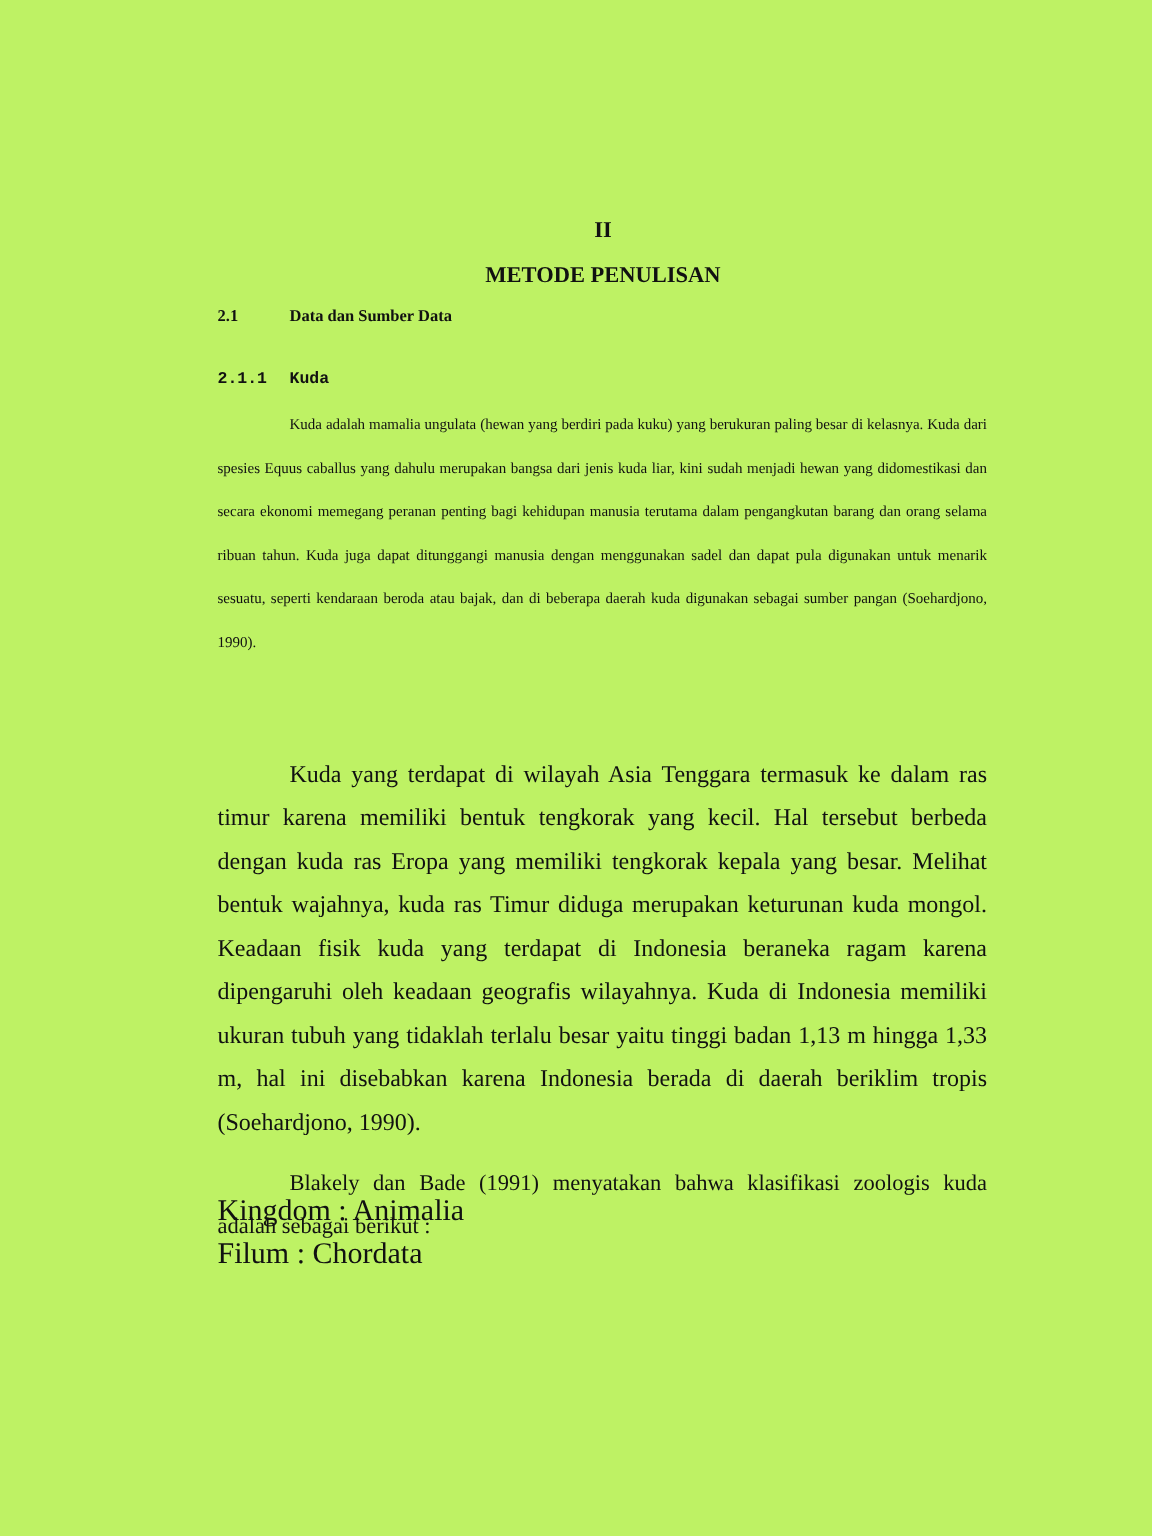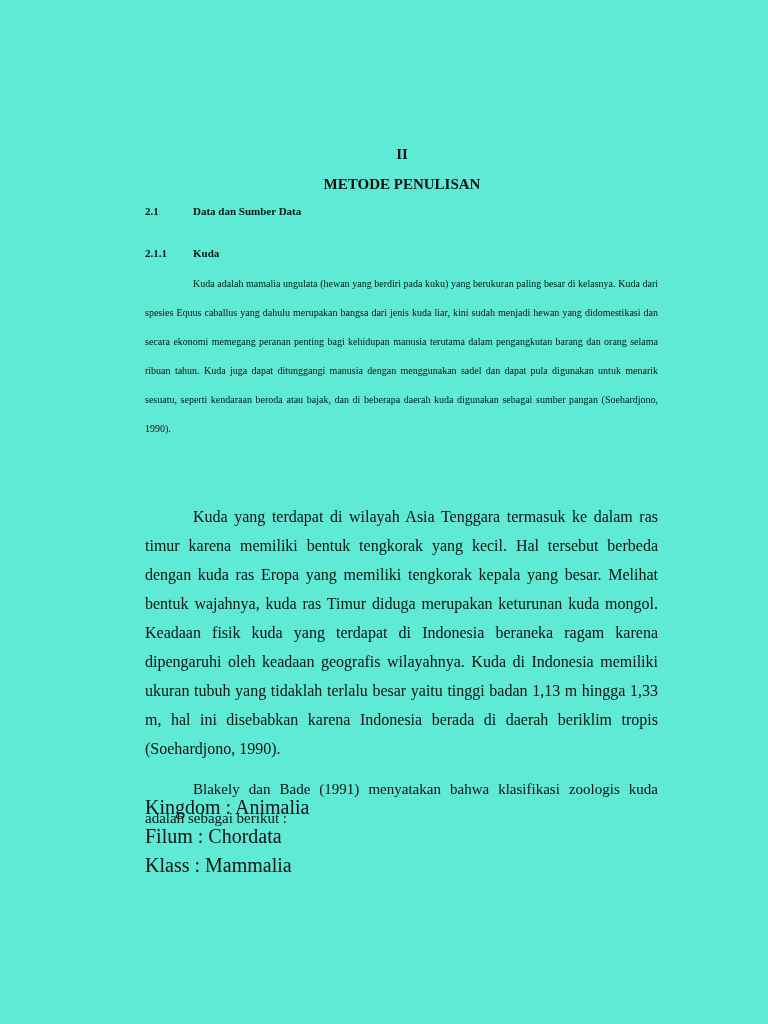--- a/index.html
+++ b/index.html
@@ -14,21 +14,21 @@
       overflow: hidden;
       font-family: "Liberation Serif", "DejaVu Serif", serif;
       color: #111111;
     }
     .page {
       position: absolute;
       left: 0;
       top: 0;
       width: 768px;
       height: 1024px;
-      background: #5eead4;
+      background: #bef264;
     }
     .chapter-num {
       position: absolute;
       top: 146px;
       left: 0;
       width: 804px;
       text-align: center;
       font-weight: bold;
       font-size: 15px;
     }
@@ -46,21 +46,21 @@
       left: 145px;
       font-weight: bold;
       font-size: 11px;
       white-space: nowrap;
     }
     .heading .num {
       display: inline-block;
       width: 48px;
     }
     .h-21 { top: 205px; }
-    .h-211 { top: 247px; }
+    .h-211 { top: 247px; font-family: Liberation Mono, monospace; }
     .para {
       margin: 0;
       text-indent: 48px;
       text-align: justify;
     }
     .p1 { position: absolute; top: 269px; left: 145px; width: 513px; font-size: 10px; line-height: 29px; }
     .p2 { position: absolute; top: 502px; left: 145px; width: 513px; font-size: 16px; line-height: 29px; }
     .p3 { position: absolute; top: 735px; left: 145px; width: 513px; font-size: 15px; line-height: 29px; margin-top: 40px; }
     .tax-list {
       position: absolute;
@@ -98,16 +98,15 @@
     <p class="para">Kuda yang terdapat di wilayah Asia Tenggara termasuk ke dalam ras timur karena memiliki bentuk tengkorak yang kecil. Hal tersebut berbeda dengan kuda ras Eropa yang memiliki tengkorak kepala yang besar. Melihat bentuk wajahnya, kuda ras Timur diduga merupakan keturunan kuda mongol. Keadaan fisik kuda yang terdapat di Indonesia beraneka ragam karena dipengaruhi oleh keadaan geografis wilayahnya. Kuda di Indonesia memiliki ukuran tubuh yang tidaklah terlalu besar yaitu tinggi badan 1,13 m hingga 1,33 m, hal ini disebabkan karena Indonesia berada di daerah beriklim tropis (Soehardjono, 1990).</p>
   </div>
 
   <div class="p3">
     <p class="para">Blakely dan Bade (1991) menyatakan bahwa klasifikasi zoologis kuda adalah sebagai berikut :</p>
   </div>
 
   <ul class="tax-list">
     <li>Kingdom : Animalia</li>
     <li>Filum : Chordata</li>
-    <li>Klass : Mammalia</li>
   </ul>
 
 </div>
 
 </body></html>

